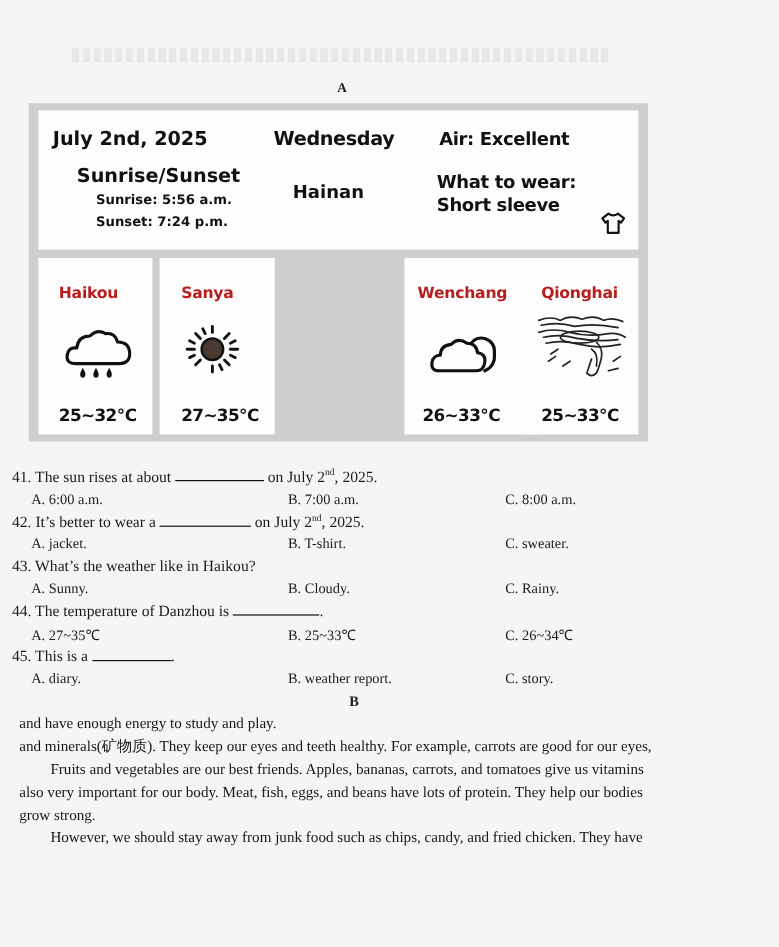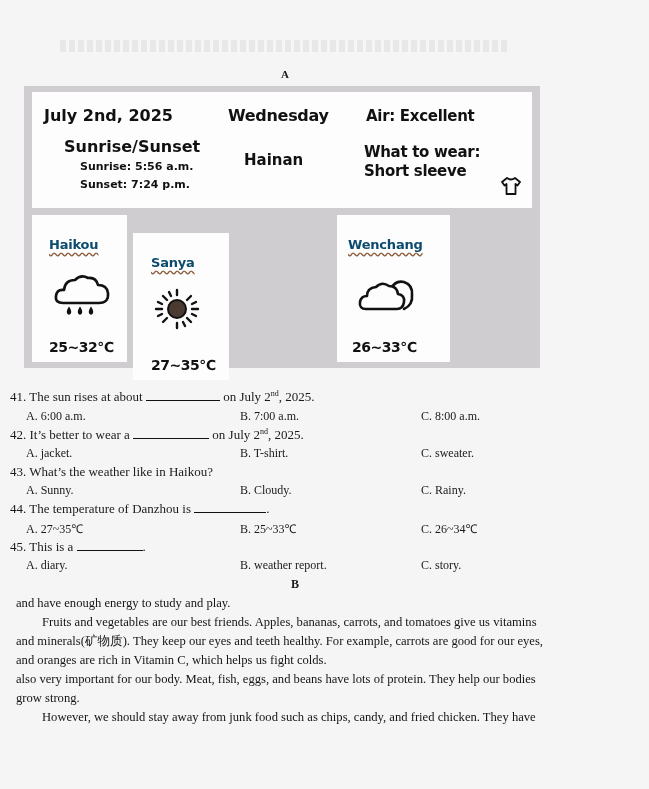--- a/index.html
+++ b/index.html
@@ -43,22 +43,22 @@
     #wear-label { left: 332px; top: 51px; font-size: 15px; letter-spacing: -0.3px; }
     #wear-value { left: 332px; top: 70px; font-size: 15px; letter-spacing: -0.3px; }
     #shirt-icon { position: absolute; left: 468px; top: 84px; width: 22px; height: 20px; }
 
     .tiles { position: absolute; left: 8px; top: 129px; width: 500px; height: 147px; }
     .tile {
       position: absolute; top: 0; height: 147px; background: #fdfdfd;
       font-family: "DejaVu Sans", sans-serif; font-weight: bold;
     }
     .tile .city {
-      position: absolute; top: 22px; font-size: 13px; color: #0c4a6e;
-      text-decoration: underline; text-decoration-style: wavy;
+      position: absolute; top: 22px; font-size: 13px; color: #b91c1c;
+      text-decoration-style: wavy;
       text-decoration-color: #8a5a3a; text-underline-offset: 3px;
       white-space: nowrap; letter-spacing: -0.2px;
     }
     .tile .temp {
       position: absolute; top: 124px; font-size: 14px; color: #111; white-space: nowrap;
       letter-spacing: -0.5px;
     }
     .tile svg { position: absolute; }
 
     .q { position: absolute; white-space: nowrap; font-size: 13px; font-family: "Liberation Serif", serif; }
@@ -99,21 +99,21 @@
 
     <div class="tile" style="left:0; width:95px;">
       <div class="city" style="left:17px;">Haikou</div>
       <svg style="left:21px; top:56px;" width="58" height="48" viewBox="0 0 58 48">
         <path d="M10 32 Q2 32 3 25 Q4 18 11 19 Q12 9 22 9 Q28 3 35 7 Q43 6 45 14 Q54 14 55 22 Q56 32 46 32 Z" fill="none" stroke="#111" stroke-width="2.6" stroke-linejoin="round"></path>
         <path d="M16 37 q-3 5 0 6 q3 -1 0 -6z M27 37 q-3 5 0 6 q3 -1 0 -6z M38 37 q-3 5 0 6 q3 -1 0 -6z" fill="#111" stroke="#111" stroke-width="1.5"></path>
       </svg>
       <div class="temp" style="left:17px;">25~32℃</div>
     </div>
 
-    <div class="tile" style="left:101px; width:96px;margin-top:18px;">
+    <div class="tile" style="left:101px; width:96px;">
       <div class="city" style="left:18px;">Sanya</div>
       <svg style="left:18px; top:54px;" width="52" height="44" viewBox="0 0 52 44">
         <circle cx="26" cy="22" r="9" fill="#4a3a32" stroke="#111" stroke-width="2"></circle>
         <g stroke="#111" stroke-width="2.4" stroke-linecap="round">
           <line x1="26" y1="3" x2="26" y2="8"></line>
             <line x1="26" y1="36" x2="26" y2="41"></line>
           <line x1="5" y1="22" x2="11" y2="22"></line>
             <line x1="41" y1="22" x2="47" y2="22"></line>
           <line x1="12" y1="9" x2="16" y2="13"></line>
             <line x1="36" y1="31" x2="40" y2="35"></line>
@@ -133,20 +133,37 @@
 
     <div class="tile" style="left:305px; width:94px;padding-left:19px;">
       <div class="city" style="left:11px;">Wenchang</div>
       <svg style="left:20px; top:62px;" width="60" height="38" viewBox="0 0 60 38">
         <path d="M34 12 Q38 3 47 5 Q56 8 55 18 Q56 28 47 32" fill="none" stroke="#111" stroke-width="2.6" stroke-linecap="round"></path>
         <path d="M9 32 Q2 32 3 25 Q4 19 10 19 Q10 11 19 10 Q25 4 32 9 Q40 9 41 17 Q48 18 47 25 Q46 32 40 32 Z" fill="#fdfdfd" stroke="#111" stroke-width="2.6" stroke-linejoin="round"></path>
       </svg>
       <div class="temp" style="left:15px;">26~33℃</div>
     </div>
 
+    <div class="tile" style="left:405px; width:95px;">
+      <div class="city" style="left:14px;">Qionghai</div>
+      <svg style="left:8px; top:46px;" width="80" height="56" viewBox="0 0 80 56">
+        <g fill="none" stroke="#222" stroke-width="1.4" stroke-linecap="round">
+          <path d="M4 6 Q14 2 22 6 Q30 1 40 5 Q50 1 58 6 Q66 3 74 7"></path>
+          <path d="M6 10 Q20 7 34 11 Q50 8 70 12"></path>
+          <path d="M4 16 Q16 12 30 16 Q44 20 62 17 Q70 16 76 20"></path>
+          <path d="M8 20 Q22 17 36 21 Q52 24 70 22"></path>
+          <path d="M10 25 Q24 22 38 26 Q54 30 72 26"></path>
+          <ellipse cx="38" cy="20" rx="16" ry="5"></ellipse>
+          <path d="M52 24 Q58 30 56 38 Q54 46 52 50 Q48 54 44 50 Q46 44 48 38"></path>
+          <path d="M48 30 Q54 34 52 44"></path>
+          <path d="M14 34 L20 30 M12 40 L18 36 M24 44 L30 40 M66 40 L72 36 M62 48 L70 46"></path>
+        </g>
+      </svg>
+      <div class="temp" style="left:14px;">25~33℃</div>
+    </div>
   </div>
 </div>
 
 <div class="q" style="left:10px; top:389px;">
   <span>41. The sun rises at about </span><span class="blank" style="width:74px;"></span><span> on July 2</span><sup>nd</sup><span>, 2025.</span>
 </div>
 <div class="opt" style="left:26px; top:409px;">A. 6:00 a.m.</div>
 <div class="opt" style="left:240px; top:409px;">B. 7:00 a.m.</div>
 <div class="opt" style="left:421px; top:409px;">C. 8:00 a.m.</div>
 
@@ -175,19 +192,18 @@
   <span>45. This is a </span><span class="blank" style="width:66px;"></span><span>.</span>
 </div>
 <div class="opt" style="left:26px; top:558px;">A. diary.</div>
 <div class="opt" style="left:240px; top:558px;">B. weather report.</div>
 <div class="opt" style="left:421px; top:558px;">C. story.</div>
 
 <div class="section-letter" id="sec-b">B</div>
 
 <div class="para" style="top:594px;">
   <span class="line">and have enough energy to study and play.</span>
+  <span class="line">and minerals(矿物质). They keep our eyes and teeth healthy. For example, carrots are good for our eyes,</span>
   <span class="line"><span class="indent"></span><span>Fruits and vegetables are our best friends. Apples, bananas, carrots, and tomatoes give us vitamins</span></span>
-  <span class="line">and minerals(矿物质). They keep our eyes and teeth healthy. For example, carrots are good for our eyes,</span>
-  <span class="line">and oranges are rich in Vitamin C, which helps us fight colds.</span>
   <span class="line">also very important for our body. Meat, fish, eggs, and beans have lots of protein. They help our bodies</span>
   <span class="line">grow strong.</span>
   <span class="line"><span class="indent"></span><span>However, we should stay away from junk food such as chips, candy, and fried chicken. They have</span></span>
 </div>
 
 </body></html>

